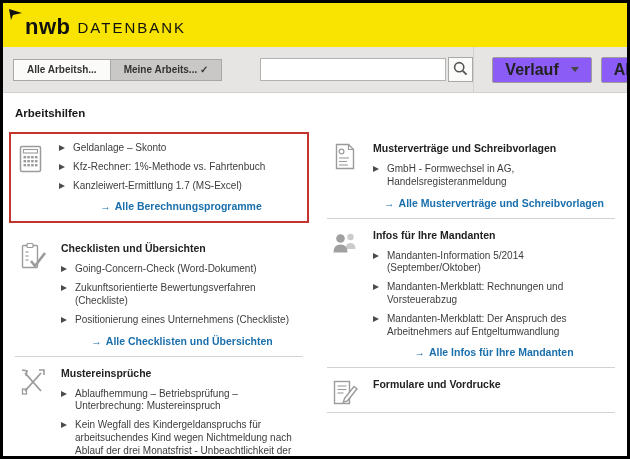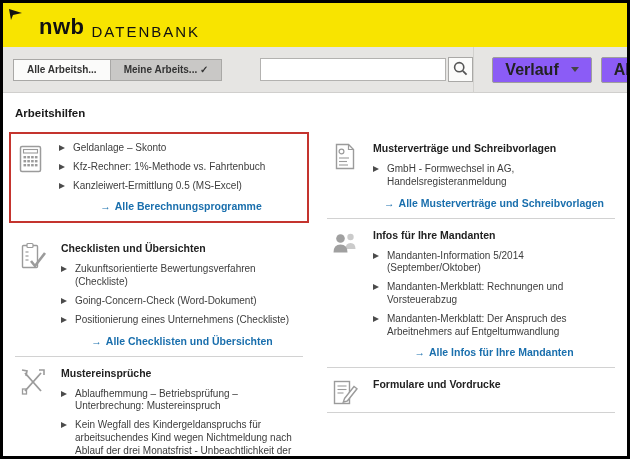--- a/index.html
+++ b/index.html
@@ -7,21 +7,21 @@
   body {
     font-family:"Liberation Sans", sans-serif;
     background:#fff;
     border:3px solid #000;
     position:relative;
     overflow:hidden;
   }
   
   .header { height:44px; background:#f8e400; position:relative; }
   .cursor { position:absolute; left:6px; top:3px; }
-  .logo { position:absolute; left:36px; top:11px; display:flex; align-items:flex-end; color:#111; cursor:pointer; }
+  .logo { position:absolute; left:22px; top:11px; display:flex; align-items:center; color:#111; cursor:pointer; }
   .logo .nwb { font-size:22px; font-weight:bold; letter-spacing:.5px; }
   .logo .suffix { font-size:15px; margin-left:7px; letter-spacing:2px; font-weight:400; }
   
   .toolbar {
     height:46px; background:#e6e5e3; border-bottom:1px solid #d0cfcd;
     display:flex; align-items:center; padding:0 10px; position:relative;
   }
   .tabs { display:flex; }
   .tab {
     height:22px; line-height:20px; padding:0 13px; font-size:10px; font-weight:bold;
@@ -152,46 +152,46 @@
           <div class="item">
               <span class="bullet"></span>
               <span>Geldanlage – Skonto</span>
             </div>
           <div class="item">
               <span class="bullet"></span>
               <span>Kfz-Rechner: 1%-Methode vs. Fahrtenbuch</span>
             </div>
           <div class="item">
               <span class="bullet"></span>
-              <span>Kanzleiwert-Ermittlung 0.5 (MS-Excel)</span>
+              <span>Kanzleiwert-Ermittlung 1.7 (MS-Excel)</span>
             </div>
           <a class="golink"><span class="arr">→</span><span>Alle Berechnungsprogramme</span></a>
         </div>
       </div>
 
       <div class="section divider">
         <div class="icon-col">
           <svg class="sicon" width="28" height="30" viewBox="0 0 28 30">
             <rect x="3.5" y="3.5" width="15" height="22" rx="1" fill="none" stroke="#9b9b9b" stroke-width="1.4"></rect>
             <rect x="8" y="1.5" width="6" height="4" rx="1" fill="#fff" stroke="#9b9b9b" stroke-width="1.2"></rect>
             <line x1="6.5" y1="10" x2="9.5" y2="10" stroke="#9b9b9b" stroke-width="1.2"></line>
             <line x1="6.5" y1="14" x2="9.5" y2="14" stroke="#9b9b9b" stroke-width="1.2"></line>
             <line x1="6.5" y1="18" x2="9.5" y2="18" stroke="#9b9b9b" stroke-width="1.2"></line>
             <polyline points="12,19 16,24 26,11" fill="none" stroke="#9b9b9b" stroke-width="2.6"></polyline>
           </svg>
         </div>
         <div class="sec-body">
           <div class="sec-title">Checklisten und Übersichten</div>
           <div class="item">
               <span class="bullet"></span>
+              <span>Going-Concern-Check (Word-Dokument)</span>
+            </div>
+          <div class="item">
+              <span class="bullet"></span>
               <span>Zukunftsorientierte Bewertungsverfahren (Checkliste)</span>
-            </div>
-          <div class="item">
-              <span class="bullet"></span>
-              <span>Going-Concern-Check (Word-Dokument)</span>
             </div>
           <div class="item">
               <span class="bullet"></span>
               <span>Positionierung eines Unternehmens (Checkliste)</span>
             </div>
           <a class="golink"><span class="arr">→</span><span>Alle Checklisten und Übersichten</span></a>
         </div>
       </div>
 
       <div class="section">

